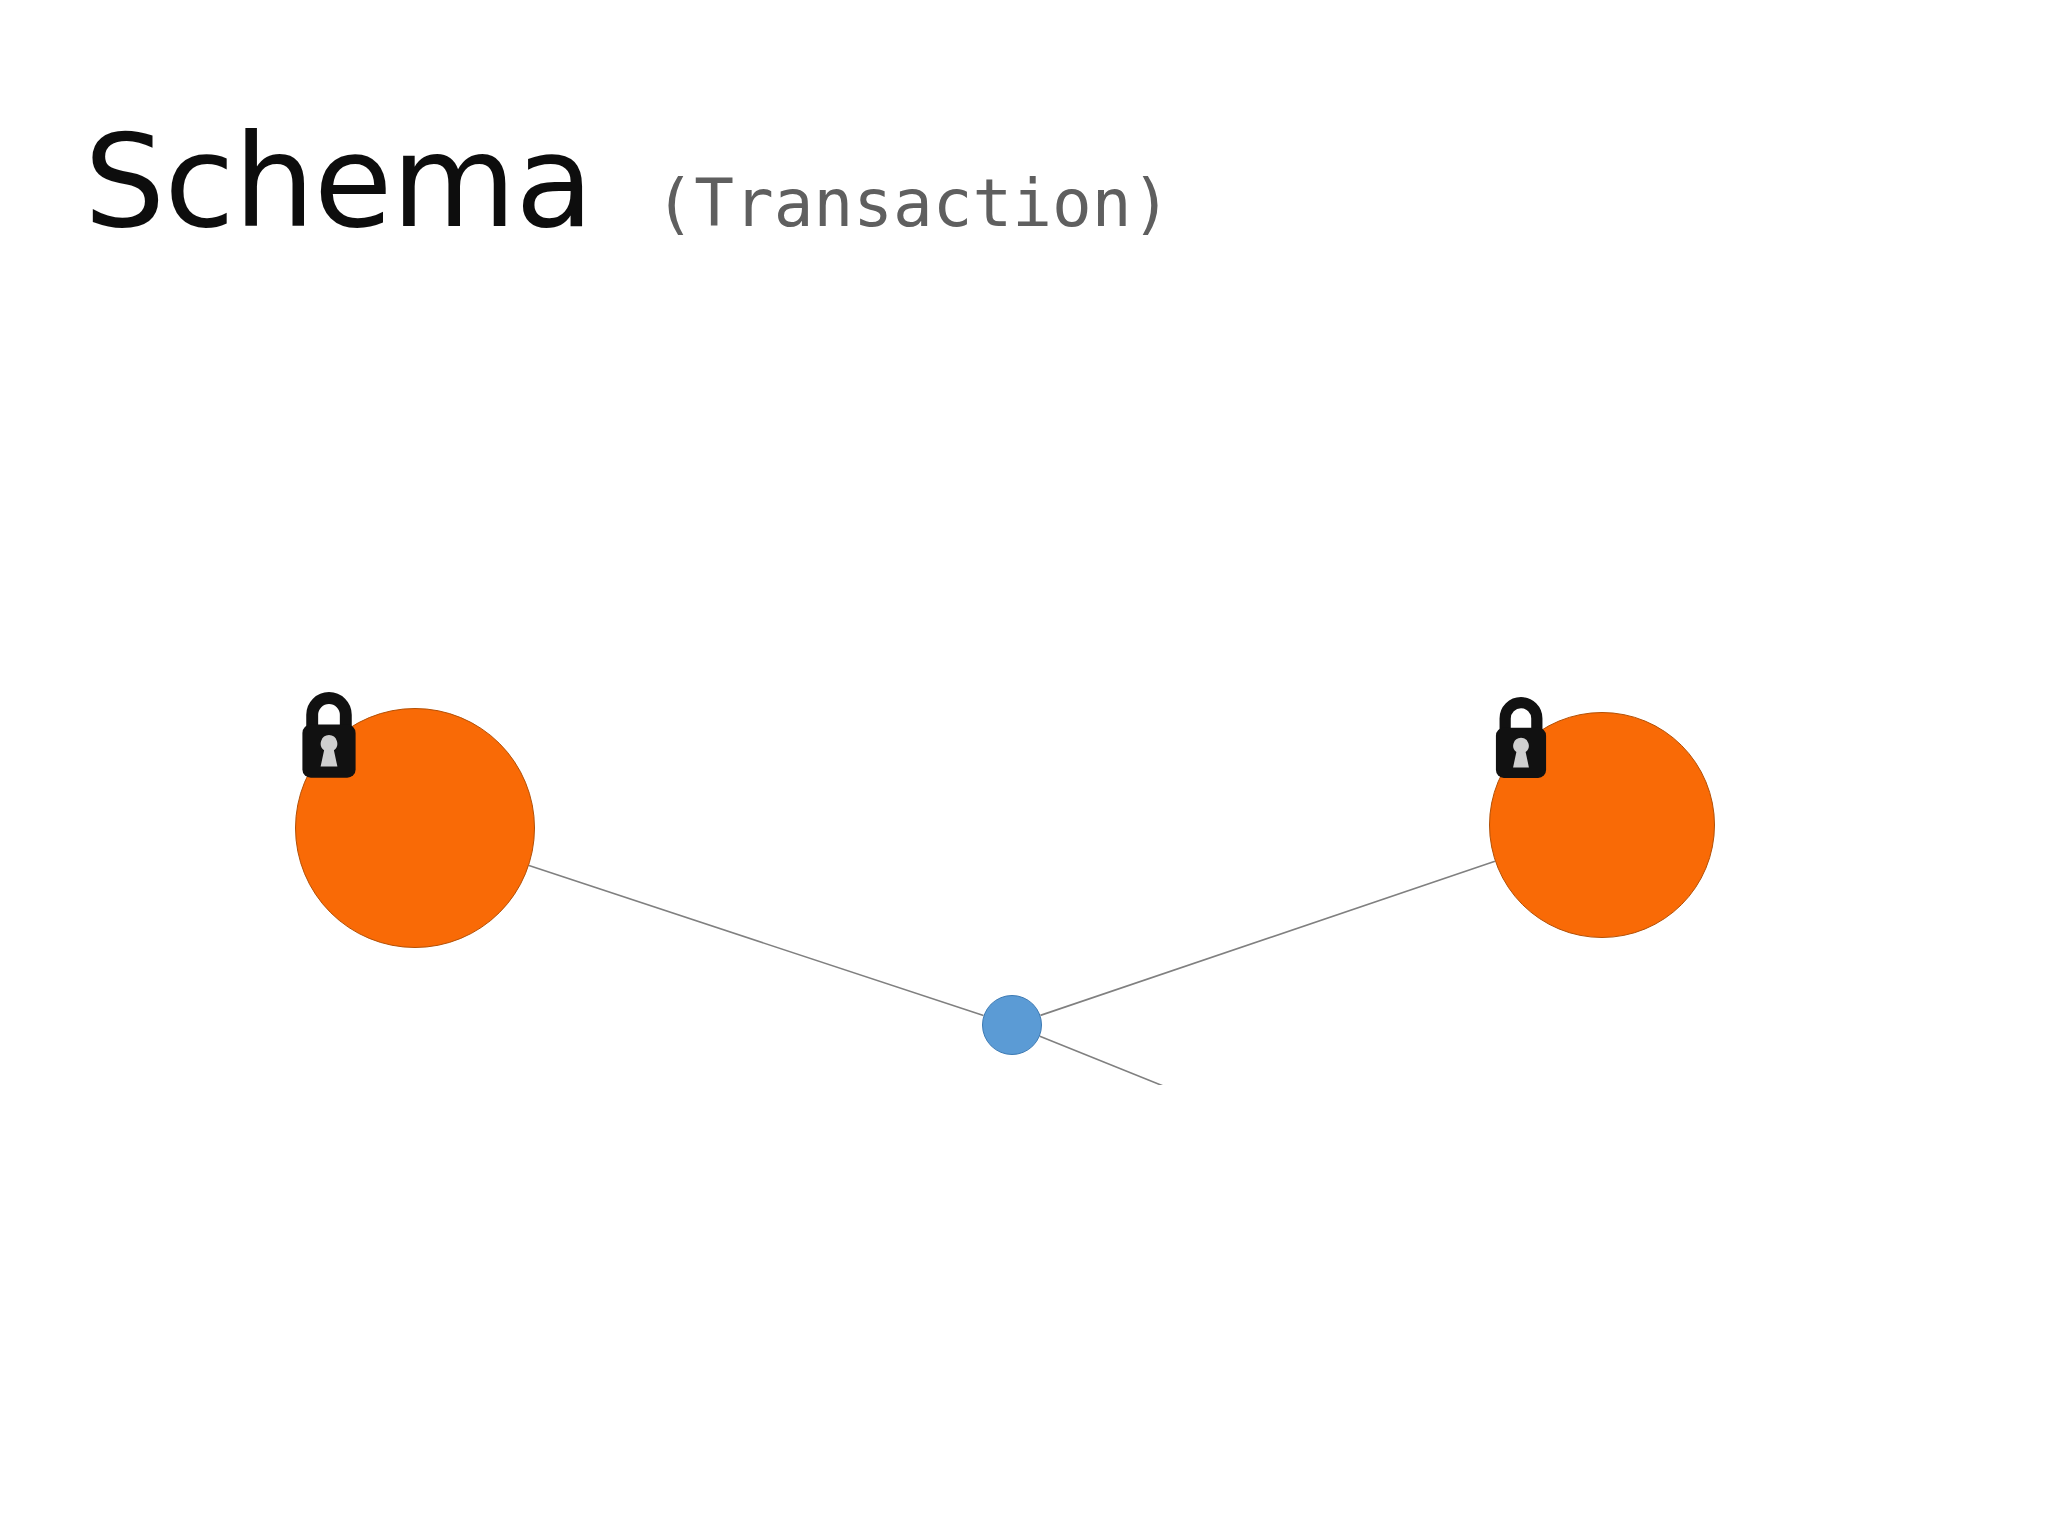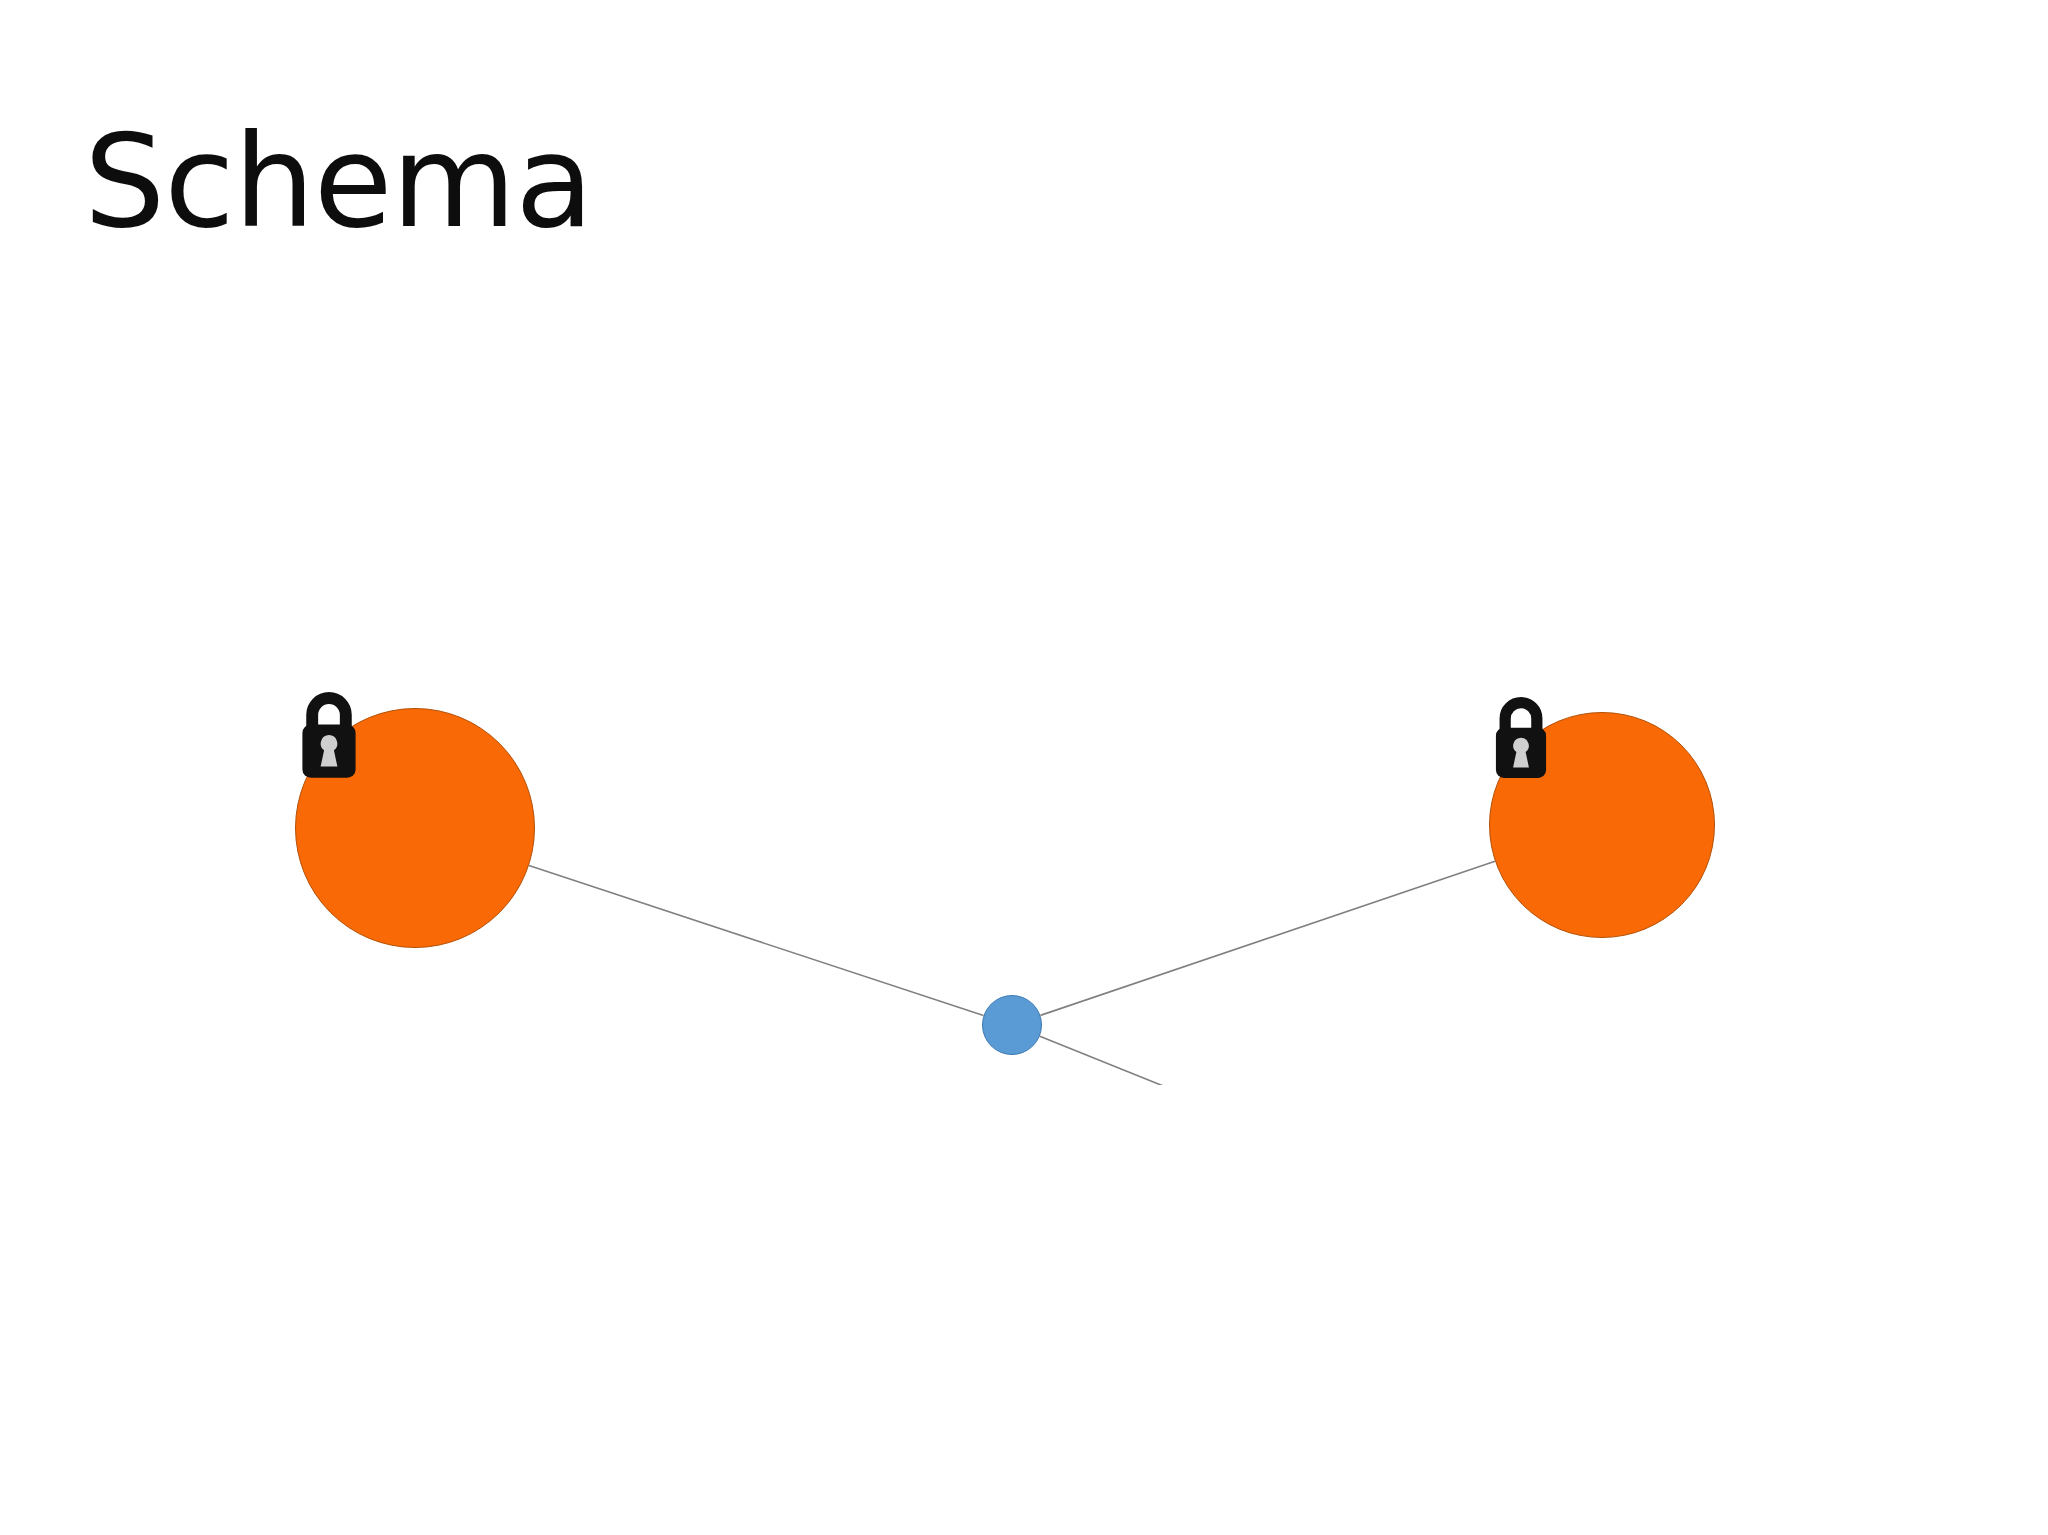--- a/index.html
+++ b/index.html
@@ -82,20 +82,21 @@
     pointer-events: none;
   }
 </style>
 </head>
 <body>
 
 <div id="slide">
 
   <div id="title-block">
     <span id="page-title">Schema</span>
+    <span id="page-subtitle">(Transaction)</span>
   </div>
 
   <div id="graph-canvas">
 
     <svg id="edge-layer" viewBox="0 0 2048 1535">
       <g id="edges-group" stroke-linecap="butt" fill="none">
           <line x1="528.9560059265543" y1="865.6035731449434" x2="983.5109985183614" y2="1015.5991067137642" stroke="#808080" stroke-width="1.6"></line>
           <line x1="1040.411976382474" y1="1015.368821565263" x2="1494.9815556260148" y2="861.2774387708424" stroke="#808080" stroke-width="1.6"></line>
           <line x1="1039.8248321952958" y1="1036.215110935859" x2="1493.3381432513659" y2="1219.0087414125403" stroke="#808080" stroke-width="1.6"></line>
         </g>

